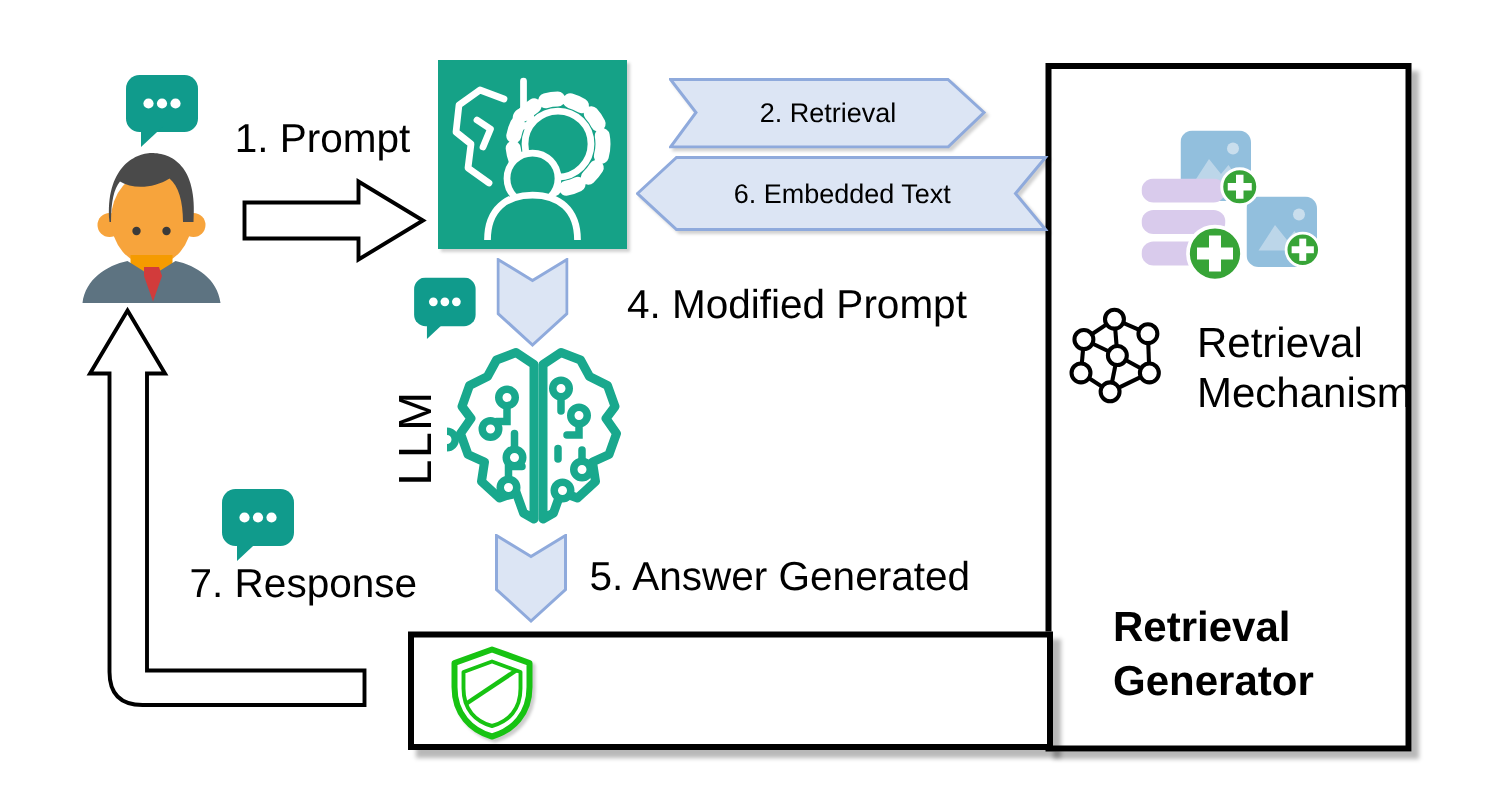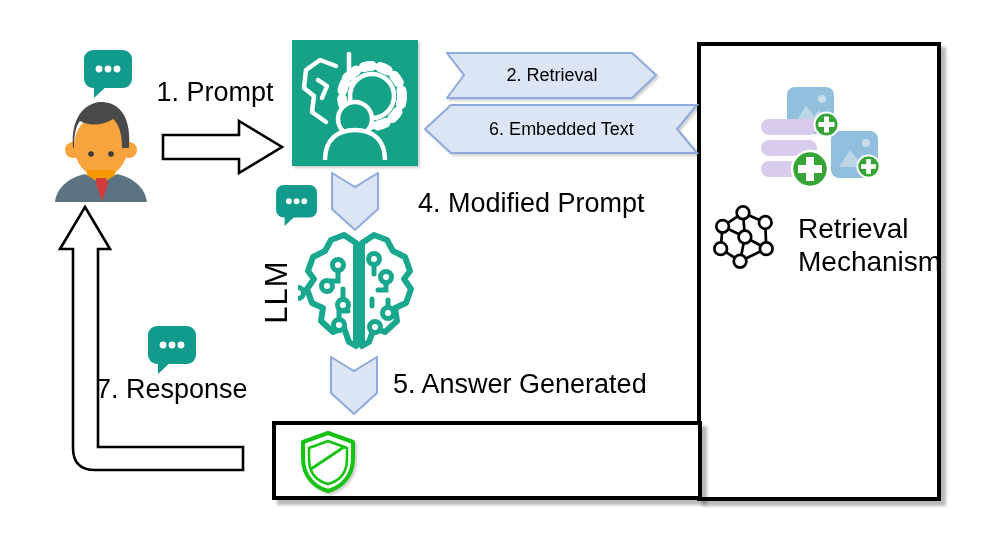--- a/index.html
+++ b/index.html
@@ -169,21 +169,21 @@
   <div class="abs" style="left:148px;top:326px;z-index:3;">
     <svg width="49" height="48" viewBox="0 0 49 48">
       <rect x="0" y="0" width="48" height="38" rx="9" fill="#109B8C"></rect>
       <polygon points="10,34 10,48 25,34" fill="#109B8C"></polygon>
       <circle cx="15" cy="19" r="3.4" fill="#fff"></circle>
         <circle cx="24" cy="19" r="3.4" fill="#fff"></circle>
         <circle cx="33" cy="19" r="3.4" fill="#fff"></circle>
     </svg>
   </div>
 
-  <div class="abs lbl step-txt" style="left:96px;top:375px;width:182px;text-align:left;">7. Response</div>
+  <div class="abs lbl step-txt" style="left:96px;top:375px;width:182px;text-align:right;">7. Response</div>
 
   <div class="abs" style="left:55px;top:200px;z-index:2;">
     <svg width="195" height="275" viewBox="0 0 195 275">
       <path d="M30,7 L55,49 L43,49 L43,247 L188,247 L188,270 L40,270 Q18,270 18,248 L18,49 L5,49 Z" fill="#fff" stroke="#000" stroke-width="2.6" stroke-linejoin="miter"></path>
     </svg>
   </div>
 
 
   <div class="abs" style="left:787px;top:87px;z-index:3;">
     <svg width="47" height="47" viewBox="0 0 47 47">
@@ -249,14 +249,15 @@
         <circle cx="11" cy="45" r="6.5"></circle>
           <circle cx="31" cy="58" r="6.5"></circle>
           <circle cx="57" cy="18" r="6.5"></circle>
         <circle cx="58" cy="45" r="6.5"></circle>
       </g>
     </svg>
   </div>
 
   <div class="abs rm-label">Retrieval Mechanism</div>
 
+  <div class="abs rg-label">Retrieval Generator</div>
 
 </div>
 
 </body></html>

